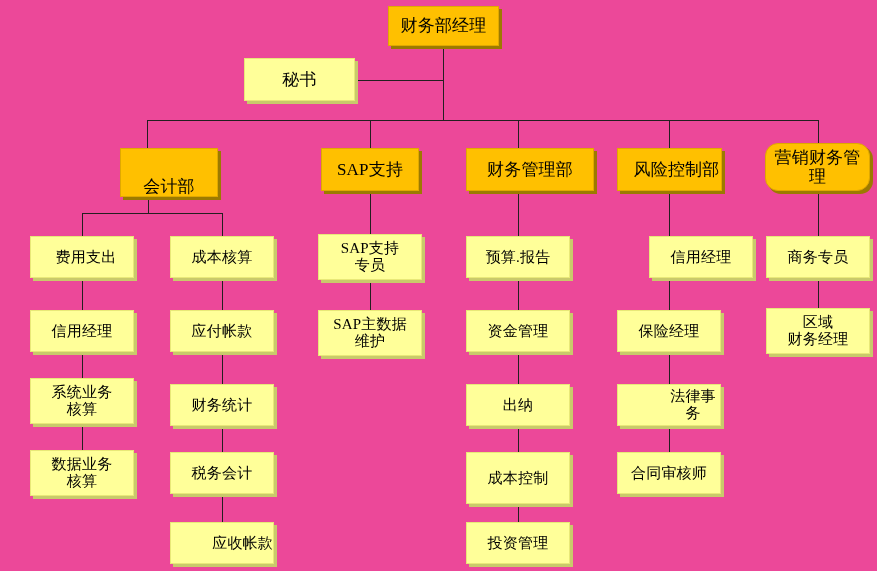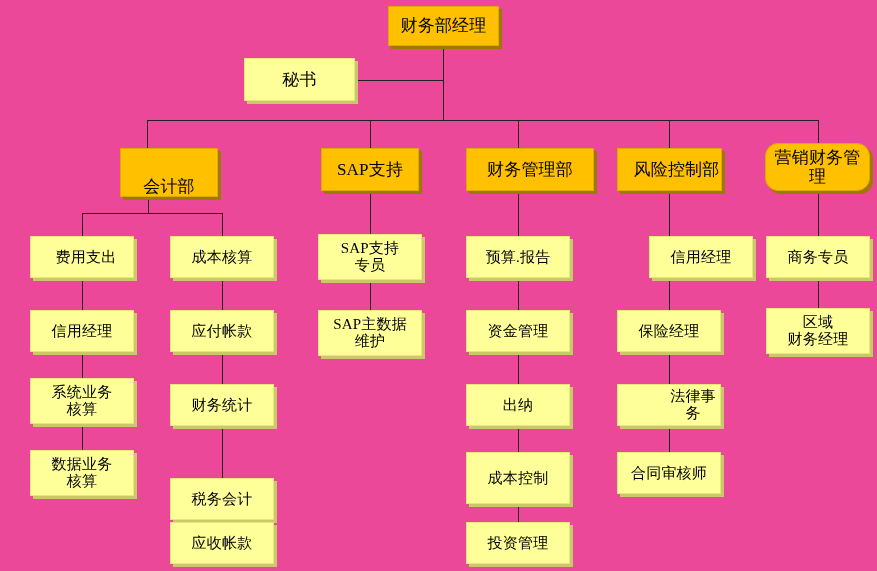--- a/index.html
+++ b/index.html
@@ -100,22 +100,22 @@
 理</span></div>
       <div class="node lemon" style="left: 30px; top: 236px; width: 104px; height: 42px; padding-left: 8px;"><span class="label">费用支出</span></div>
       <div class="node lemon" style="left: 30px; top: 310px; width: 104px; height: 42px;"><span class="label">信用经理</span></div>
       <div class="node lemon" style="left: 30px; top: 378px; width: 104px; height: 46px;"><span class="label">系统业务
 核算</span></div>
       <div class="node lemon" style="left: 30px; top: 450px; width: 104px; height: 46px;"><span class="label">数据业务
 核算</span></div>
       <div class="node lemon" style="left: 170px; top: 236px; width: 104px; height: 42px;"><span class="label">成本核算</span></div>
       <div class="node lemon" style="left: 170px; top: 310px; width: 104px; height: 42px;"><span class="label">应付帐款</span></div>
       <div class="node lemon" style="left: 170px; top: 384px; width: 104px; height: 42px;"><span class="label">财务统计</span></div>
-      <div class="node lemon" style="left: 170px; top: 452px; width: 104px; height: 42px; margin-top: 26px;"><span class="label">税务会计</span></div>
-      <div class="node lemon" style="left: 170px; top: 522px; width: 104px; height: 42px;"><span class="label">应收帐款</span></div>
+      <div class="node lemon" style="left: 170px; top: 452px; width: 104px; height: 42px;"><span class="label">税务会计</span></div>
+      <div class="node lemon" style="left: 170px; top: 522px; width: 104px; height: 42px; justify-content: flex-end;"><span class="label">应收帐款</span></div>
       <div class="node lemon" style="left: 318px; top: 234px; width: 104px; height: 46px;"><span class="label">SAP支持
 专员</span></div>
       <div class="node lemon" style="left: 318px; top: 310px; width: 104px; height: 46px;"><span class="label">SAP主数据
 维护</span></div>
       <div class="node lemon" style="left: 466px; top: 236px; width: 104px; height: 42px;"><span class="label">预算.报告</span></div>
       <div class="node lemon" style="left: 466px; top: 310px; width: 104px; height: 42px;"><span class="label">资金管理</span></div>
       <div class="node lemon" style="left: 466px; top: 384px; width: 104px; height: 42px;"><span class="label">出纳</span></div>
       <div class="node lemon" style="left: 466px; top: 452px; width: 104px; height: 52px; justify-content: center;"><span class="label">成本控制</span></div>
       <div class="node lemon" style="left: 466px; top: 522px; width: 104px; height: 42px;"><span class="label">投资管理</span></div>
       <div class="node lemon" style="left: 649px; top: 236px; width: 104px; height: 42px;"><span class="label">信用经理</span></div>

